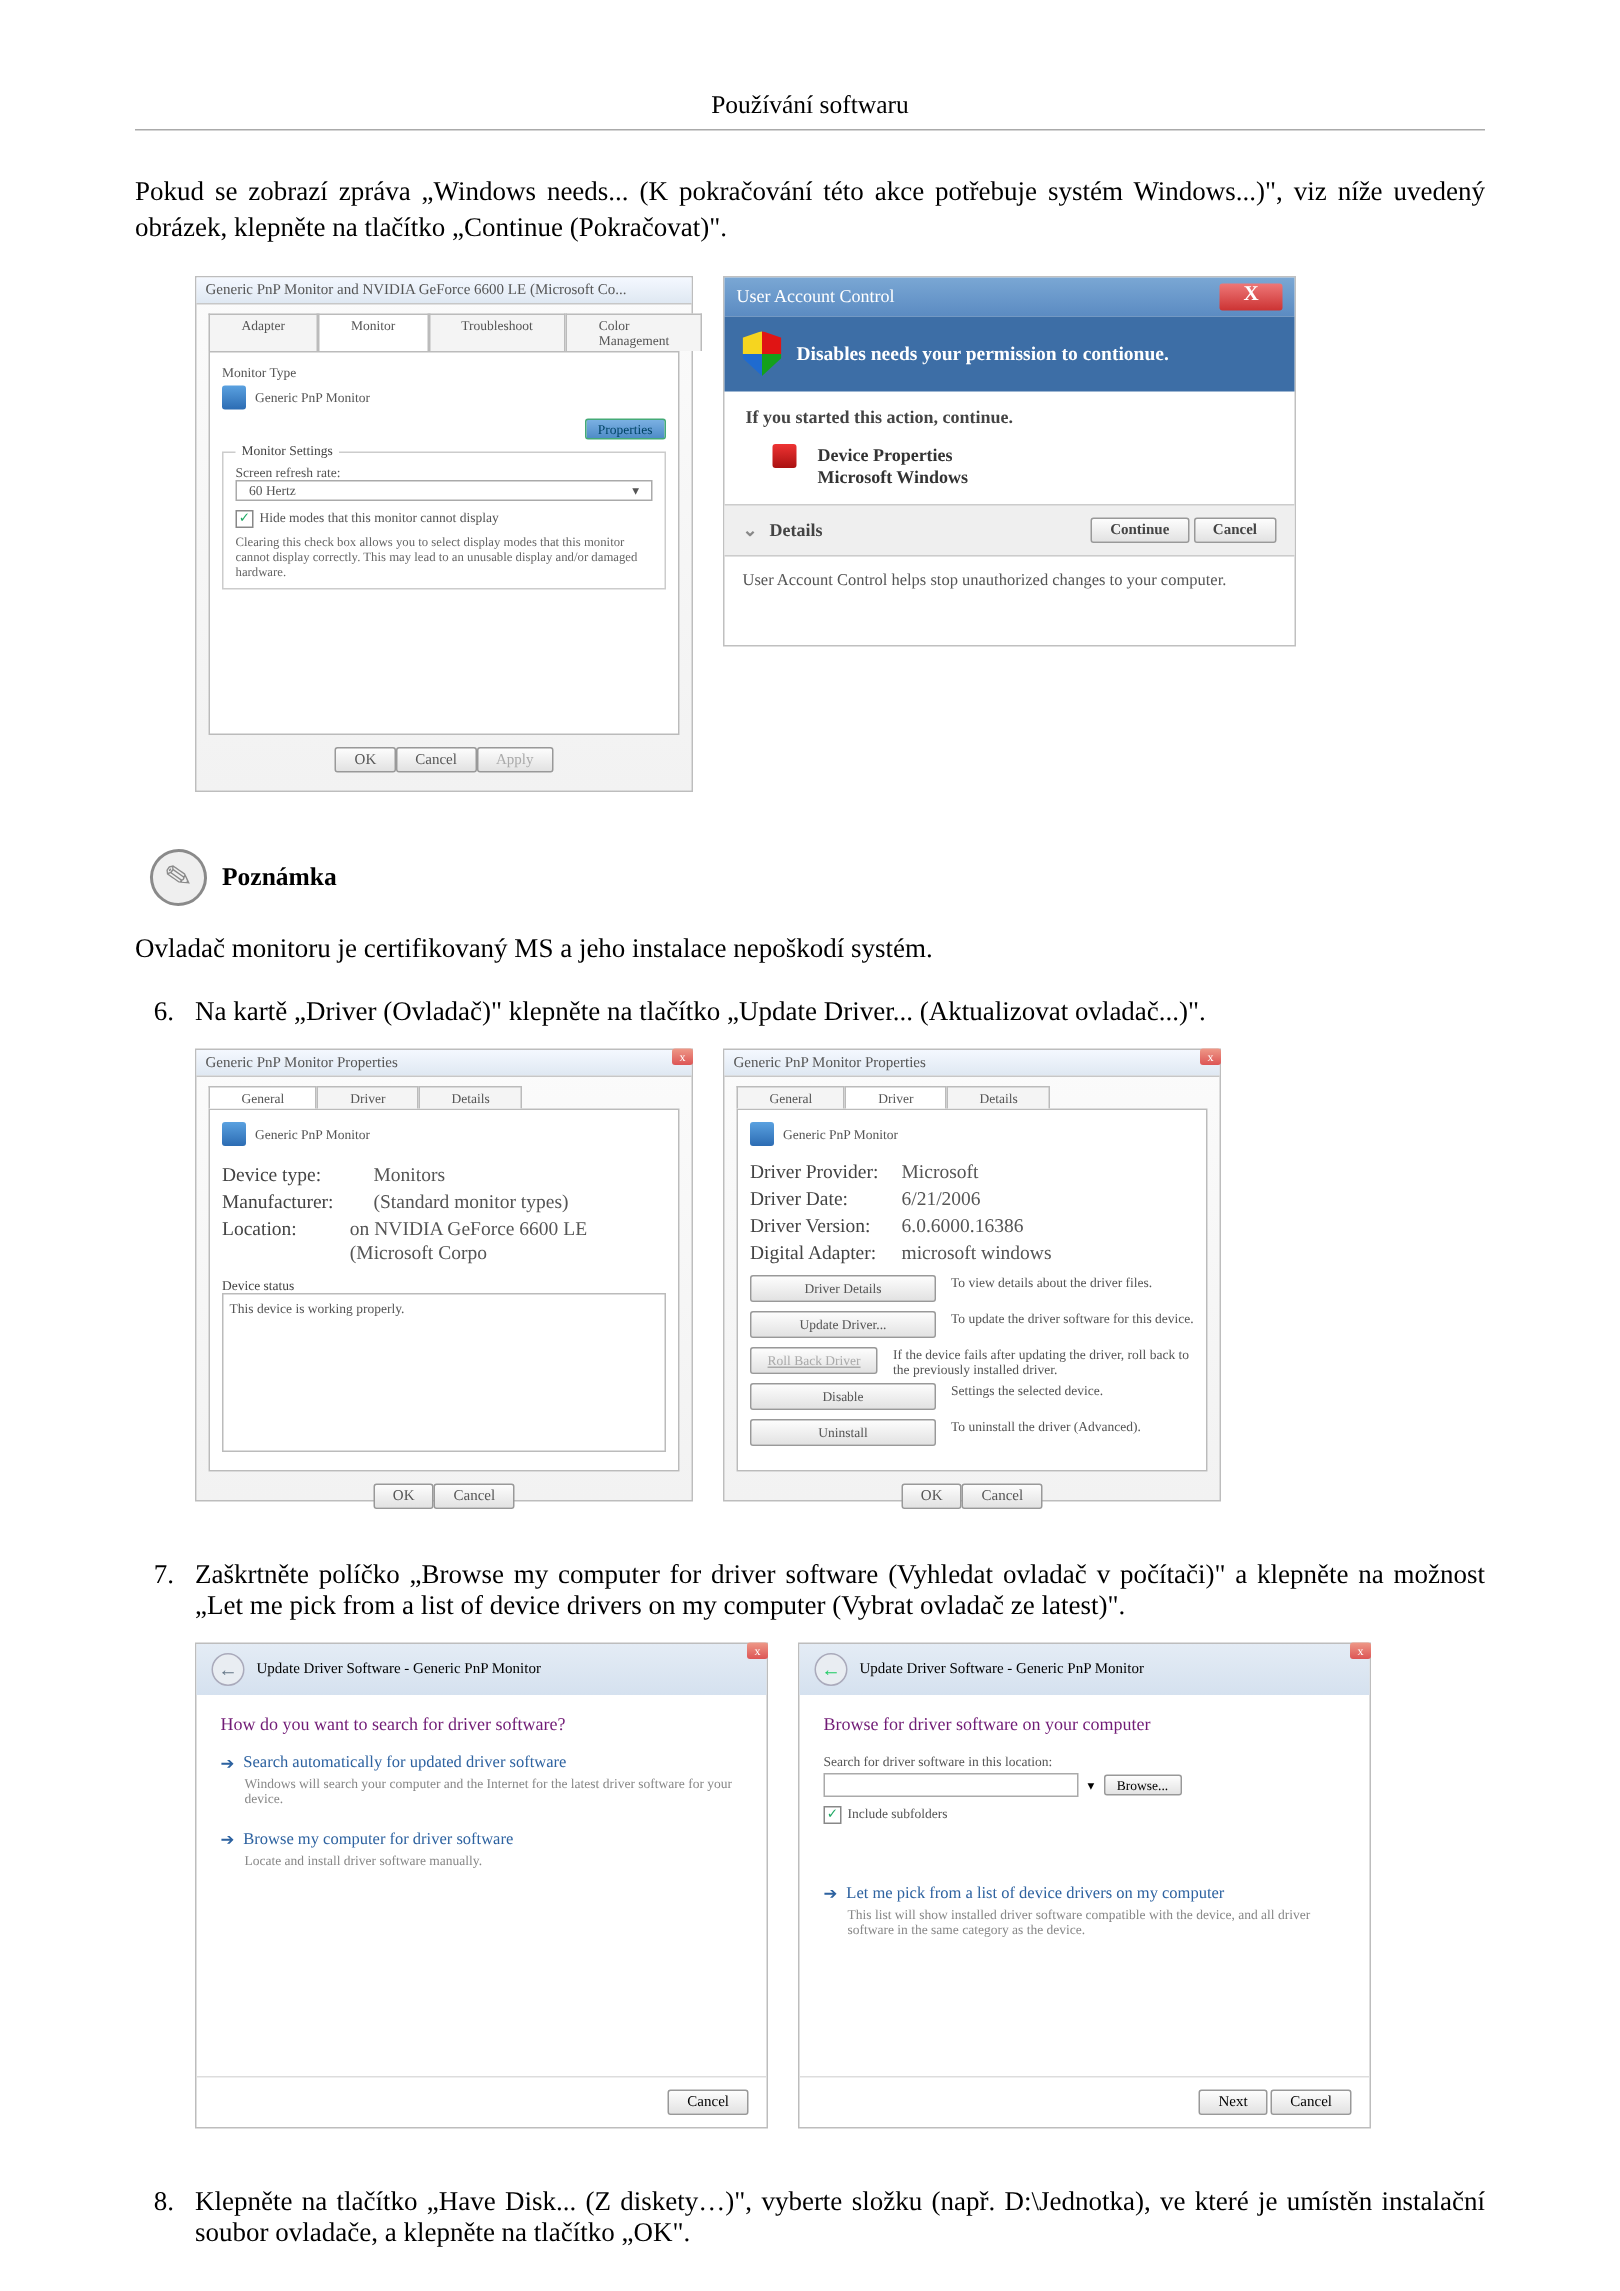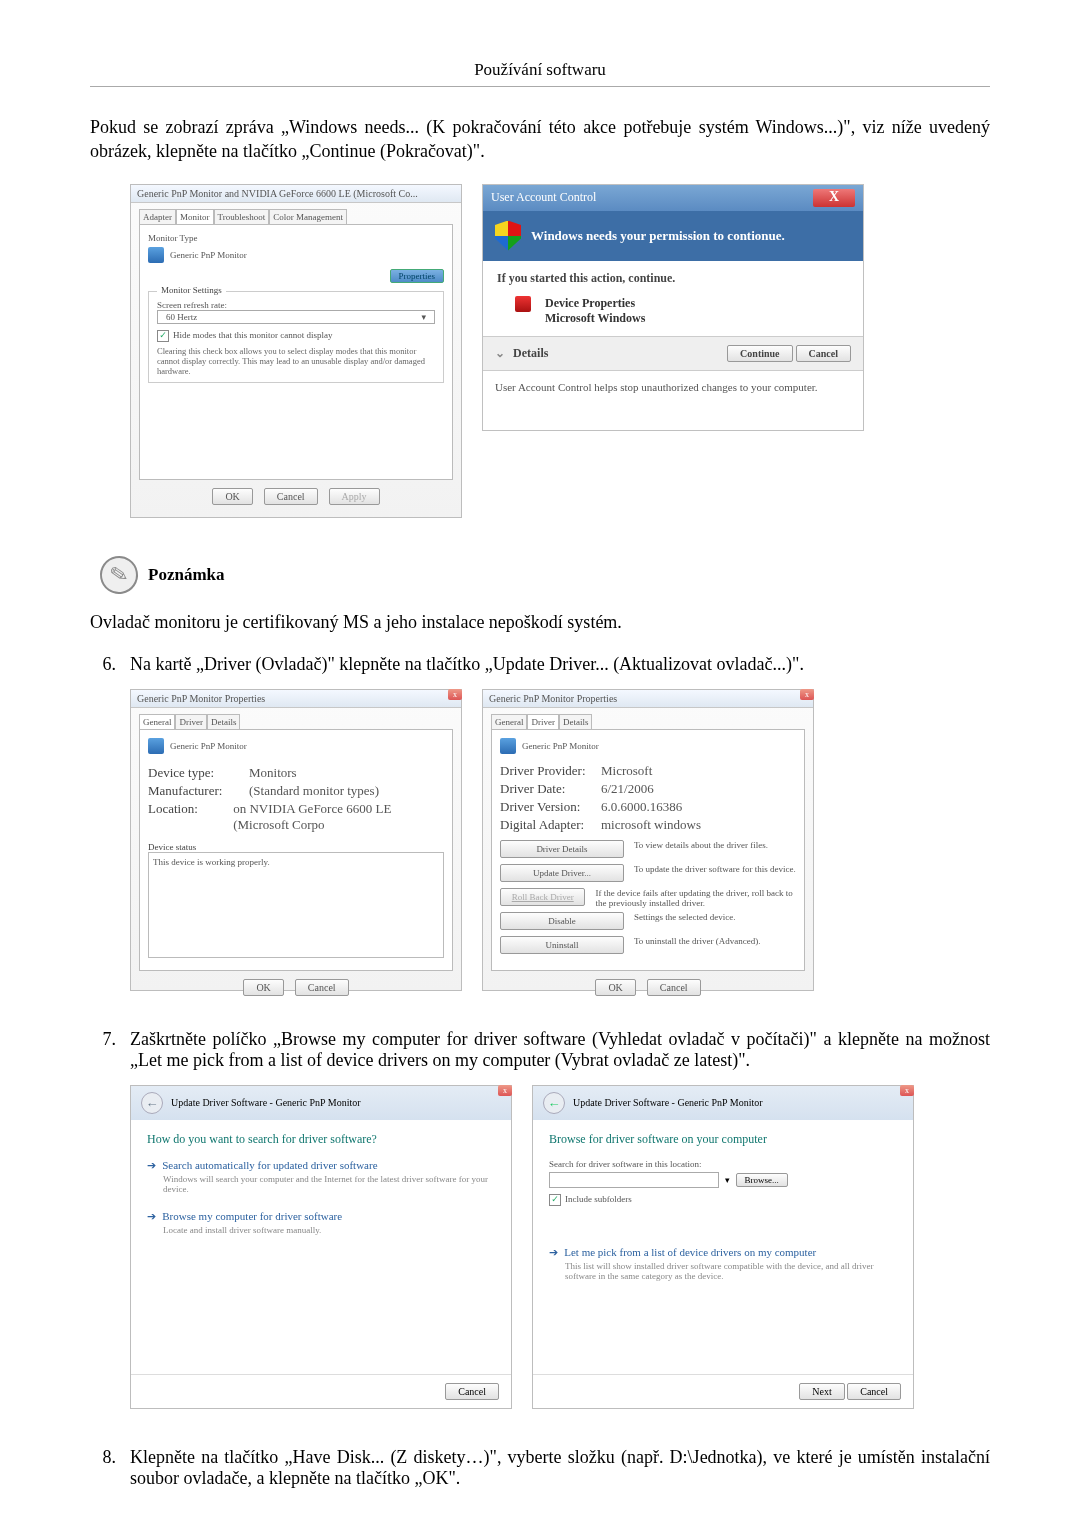--- a/index.html
+++ b/index.html
@@ -52,21 +52,21 @@
     }
     .dlg-body {
       padding: 6px 8px 6px 8px;
     }
     .tabstrip {
       display:flex;
       gap:0;
       font-size:9px;
     }
     .tab {
-      padding:2px 3px;
+      padding:2px 21px;
       border:1px solid #bbb;
       border-bottom:none;
       background:#f4f4f4;
     }
     .tab.active {
       background:#fff;
     }
     .tabpanel {
       border:1px solid #bbb;
       padding:8px;
@@ -81,21 +81,21 @@
       border-radius:2px;
     }
     .btn-small {
       padding:1px 8px;
       font-size:9px;
     }
     .row-btns {
       text-align:left;
       padding:8px 0 6px 0;
       display:flex;
-      gap:11px;
+      gap:0;
       justify-content:center;
     }
     .groupbox {
       border:1px solid #ccc;
       padding:8px 8px 6px 8px;
       margin-top:8px;
       position:relative;
     }
     .group-label {
       position:absolute;
@@ -207,21 +207,21 @@
 
     
     .wiz {
       width:380px;border:1px solid #bdbdbd;background:#fff;font-size:10px;
     }
     .wiz-head {
       background:linear-gradient(#e4ecf5,#d5e1ef);padding:6px 10px;display:flex;align-items:center;gap:8px;
     }
     .wiz .arrow{width:20px;height:20px;border-radius:50%;background:#e9edf2;border:1px solid #aab;display:flex;align-items:center;justify-content:center;color:#678;font-size:13px;}
     .wiz-body{padding:12px 16px;min-height:230px;}
-    .wiz .question{color:#0f766e;font-size:12px;margin-bottom:12px;}
+    .wiz .question{color:#701a75;font-size:12px;margin-bottom:12px;}
     .wiz .opt{color:#2d62a0;font-size:11px;margin-bottom:2px;display:flex;gap:6px;}
     .wiz .optdesc{color:#888;font-size:9px;margin:0 0 16px 16px;}
     .wiz-foot{text-align:right;padding:8px 12px;border-top:1px solid #ddd;}
 
     .icon16{width:16px;height:16px;background:linear-gradient(#5aa1e0,#2c6cb3);border-radius:2px;display:inline-block;flex-shrink:0;}
     .redpill{position:absolute;top:-1px;right:-1px;background:linear-gradient(#e98,#d55);color:#fff;font-size:8px;padding:1px 5px;border-radius:2px;}
     .bluepill{background:linear-gradient(#7ab0e2,#4f8cc7);border:1px solid #4a7;color:#046;}
     .driver-btn{display:block;width:110px;border:1px solid #999;background:linear-gradient(#fdfdfd,#e2e2e2);font-size:9px;padding:3px 6px;margin-bottom:6px;text-align:center;border-radius:2px;}
     .driver-row{display:flex;gap:10px;align-items:flex-start;}
     .driver-desc{font-size:9px;color:#555;}
@@ -278,21 +278,21 @@
       </div>
     </div>
 
     <div class="uac">
       <div class="uac-title">
         <span>User Account Control</span>
         <span class="uac-red">X</span>
       </div>
       <div class="uac-band">
         <span class="shield"></span>
-        <span>Windows needs your permission to contionue.</span>
+        <span>Disables needs your permission to contionue.</span>
       </div>
       <div class="uac-mid">
         <div style="font-weight:bold;font-size:12px;margin-bottom:10px;">If you started this action, continue.</div>
         <div class="uac-rows">
           <span class="icon16" style="background:linear-gradient(#e33,#a11);"></span>
           <div class="lbls">
             <div>Device Properties</div>
             <div>Microsoft Windows</div>
           </div>
         </div>

